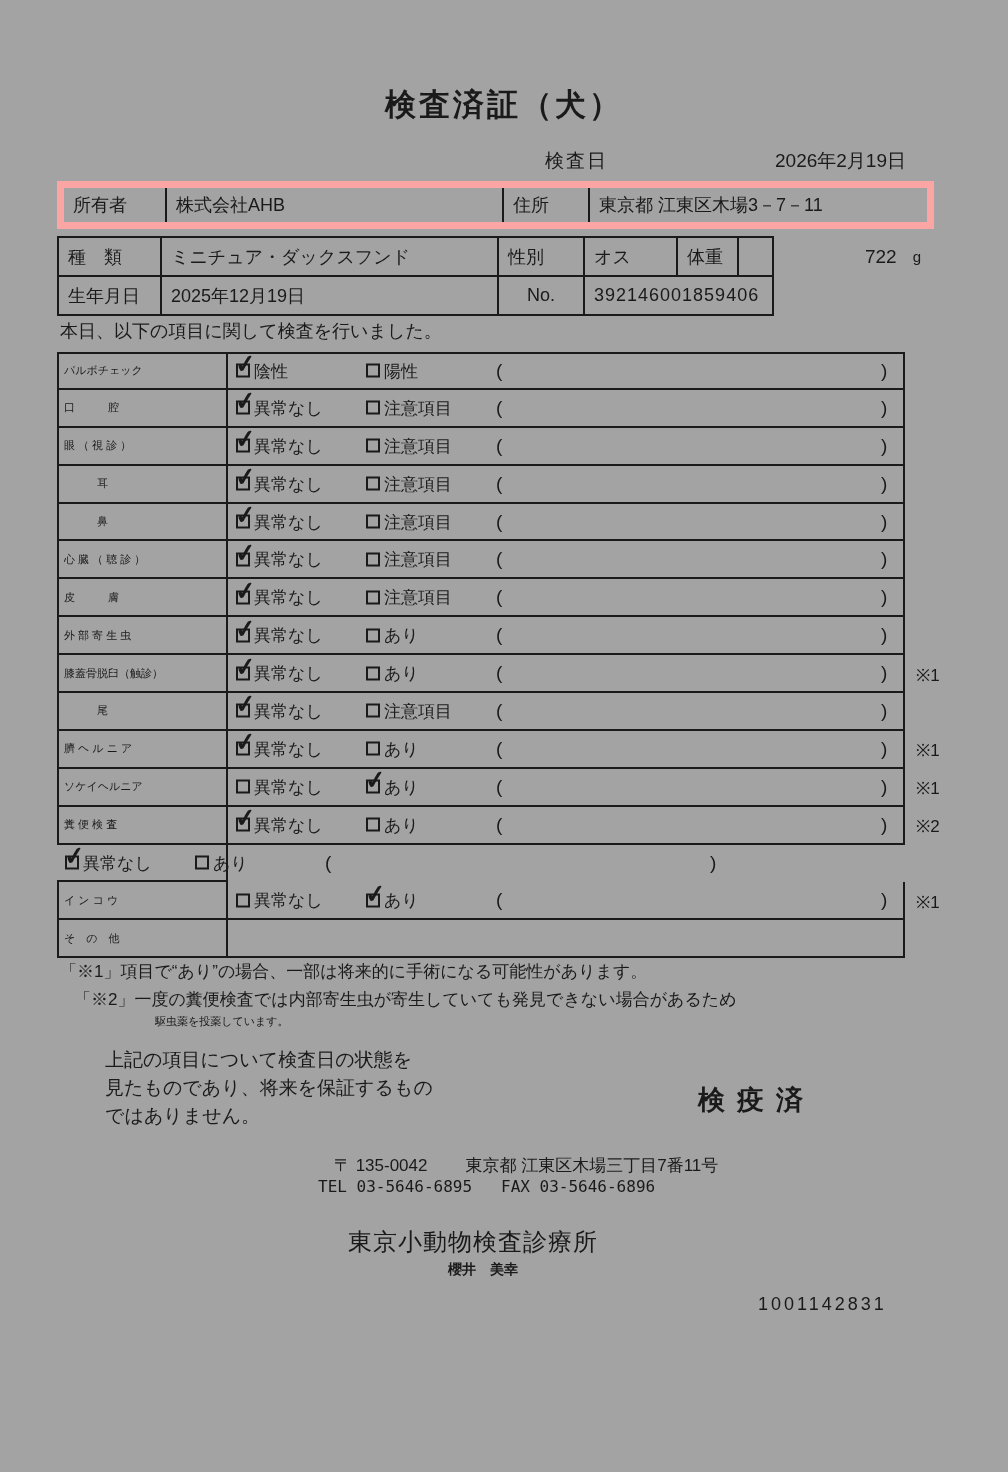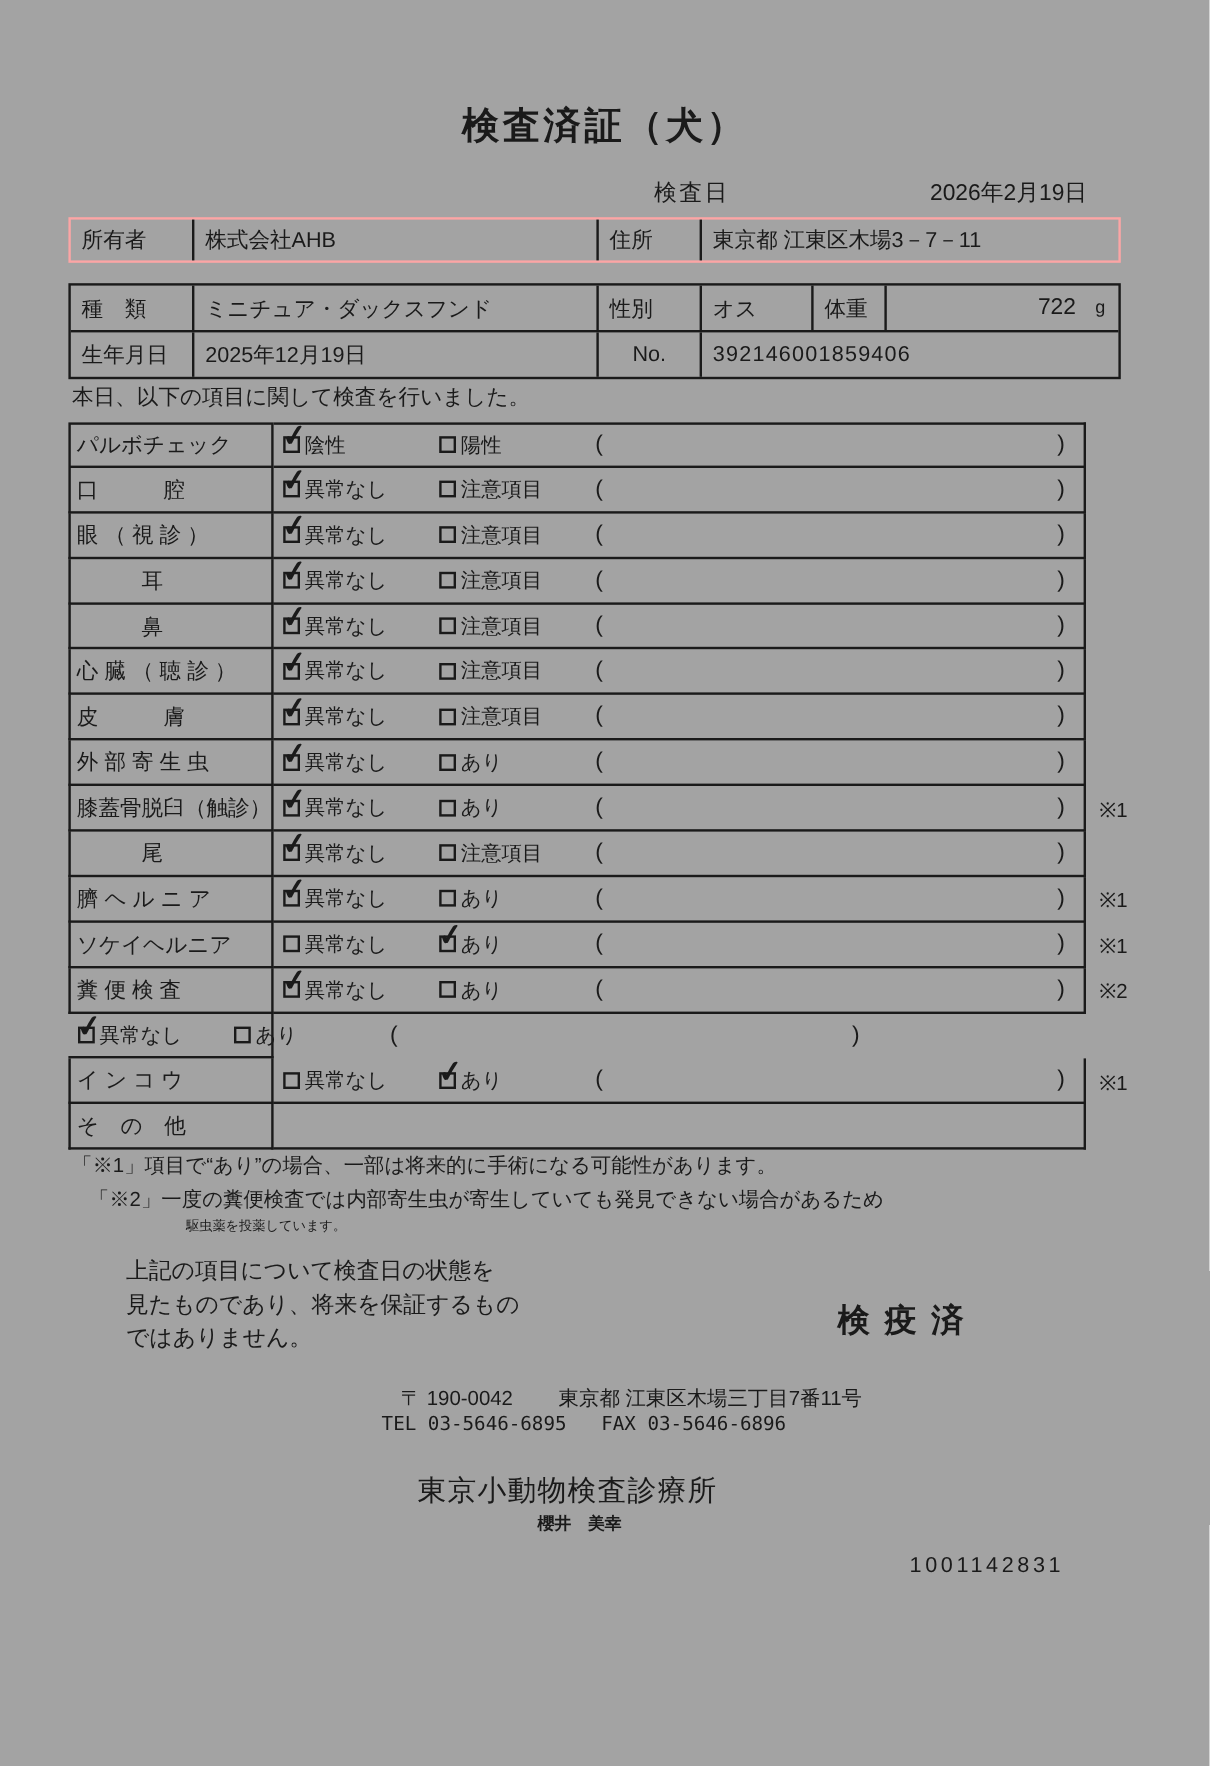--- a/index.html
+++ b/index.html
@@ -8,45 +8,45 @@
   .page { position:relative; width:1008px; height:1472px; background:#a3a3a3; overflow:hidden; }
 
   .title { position:absolute; top:84px; left:0; width:100%; text-align:center;
            font-size:31px; font-weight:600; letter-spacing:3px; }
 
   .date-label { position:absolute; left:545px; top:148px; font-size:19px; letter-spacing:2px; }
   .date-value { position:absolute; left:775px; top:148px; font-size:19px; }
 
   
   .t1 { position:absolute; left:57px; top:181px; width:877px; display:grid;
-        grid-template-columns:103px 337px 86px 347px; border:2px solid #fca5a5; }
+        grid-template-columns:103px 337px 86px 347px; border:7px solid #fca5a5; }
   .t1 > div, .t2-row > div { border-right:2px solid #1a1a1a; height:34px; display:flex;
         align-items:center; padding:0 9px; font-size:18px; white-space:pre; }
   .t1 > div:last-child { border-right:none; }
 
-  .t2 { position:absolute; left:57px; top:236px; width:877px; border:2px solid #1a1a1a; }
+  .t2 { position:absolute; left:57px; top:236px; width:717px; border:2px solid #1a1a1a; }
   .t2-row { display:grid; }
   .t2-row.r1 { grid-template-columns:103px 337px 86px 93px 61px 193px; border-bottom:2px solid #1a1a1a; }
   .t2-row.r2 { grid-template-columns:103px 337px 86px 347px; }
   .t2-row > div { height:37px; }
   .t2-row > div:last-child { border-right:none;border-radius:16px; }
   .weight-cell { justify-content:flex-end; }
   .weight-val { font-size:19px; }
   .weight-unit { font-size:15px; margin-left:16px; margin-right:2px; }
   .no-label { justify-content:center; }
   .no-value { font-size:20px; letter-spacing:1px; }
 
   .intro { position:absolute; left:60px; top:319px; font-size:18px; }
 
   
   .chk { position:absolute; left:57px; top:352px; }
   .chk-row { display:grid; grid-template-columns:171px 677px 70px; height:37.9px; }
   .chk-item { border-left:2px solid #1a1a1a; border-right:2px solid #1a1a1a;
               border-bottom:2px solid #1a1a1a; display:flex; align-items:center;
-              padding-left:5px; font-size:18px; white-space:pre; overflow:hidden; }
+              padding-left:5px; font-size:11px; white-space:pre; overflow:hidden; }
   .chk-opts { position:relative; border-right:2px solid #1a1a1a; border-bottom:2px solid #1a1a1a; }
   .chk-row:first-child .chk-item, .chk-row:first-child .chk-opts { border-top:2px solid #1a1a1a; }
   .chk-remark { display:flex; align-items:center; padding-left:11px; font-size:17px; }
   .opt { position:absolute; top:50%; transform:translateY(-50%); display:flex;
          align-items:center; font-size:17px; white-space:pre; }
   .o1 { left:8px; } .o2 { left:138px; }
   .po, .pc { position:absolute; top:50%; transform:translateY(-50%); font-size:19px; }
   .po { left:268px; } .pc { left:653px; }
   .cb { display:inline-block; position:relative; width:14px; height:14px;
         border:2px solid #1a1a1a; margin-right:4px; flex:0 0 auto; }
@@ -292,21 +292,21 @@
 
   <div class="disc">
     <span>上記の項目について検査日の状態を</span>
     <span>見たものであり、将来を保証するもの</span>
     <span>ではありません。</span>
   </div>
 
   <div class="stamp">検疫済</div>
 
   <div class="postal-line">
-    <span class="postal">〒 190-0042</span><span>東京都 江東区木場三丁目7番11号</span>
+    <span class="postal">〒 135-0042</span><span>東京都 江東区木場三丁目7番11号</span>
   </div>
 
   <div class="tel-line">TEL 03-5646-6895   FAX 03-5646-6896</div>
 
   <div class="clinic-name">東京小動物検査診療所</div>
   <div class="person-name">櫻井　美幸</div>
 
   <div class="serial">1001142831</div>
 
 </div>

